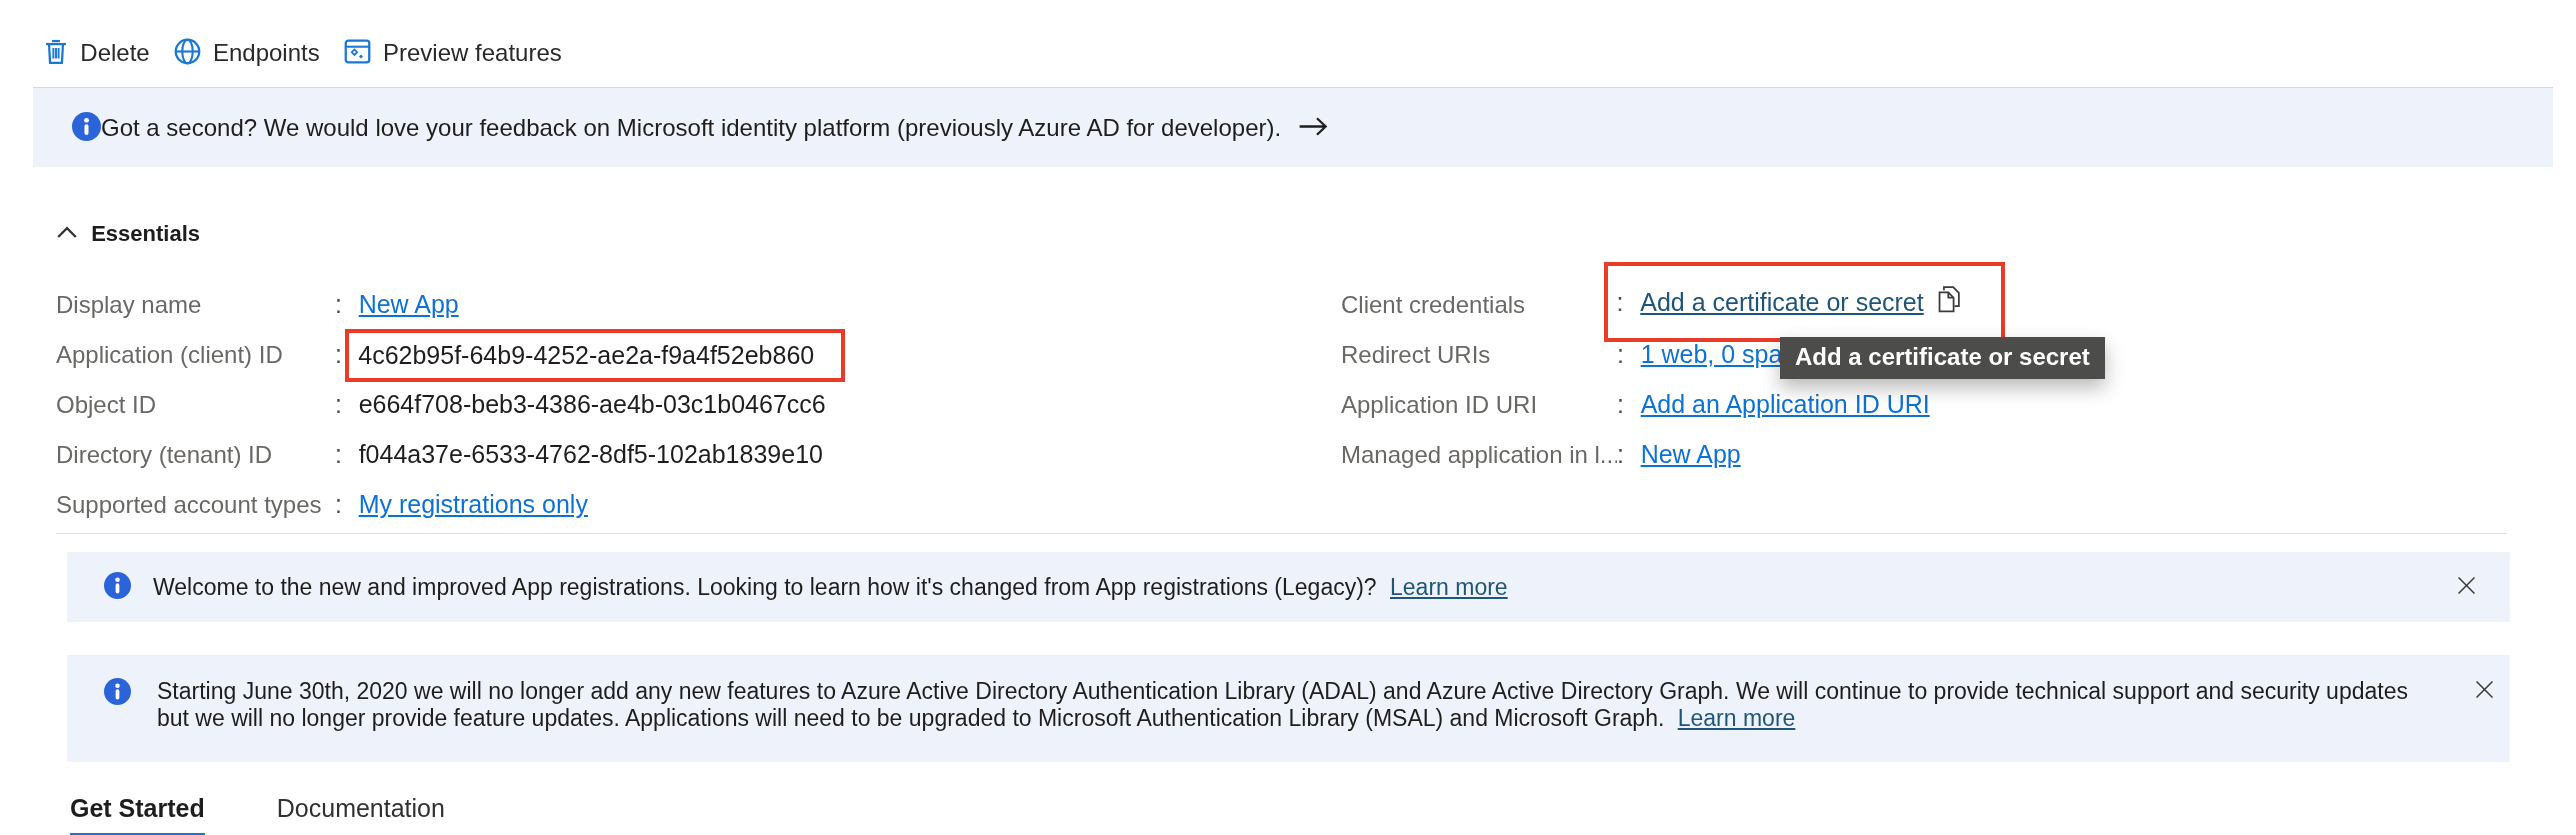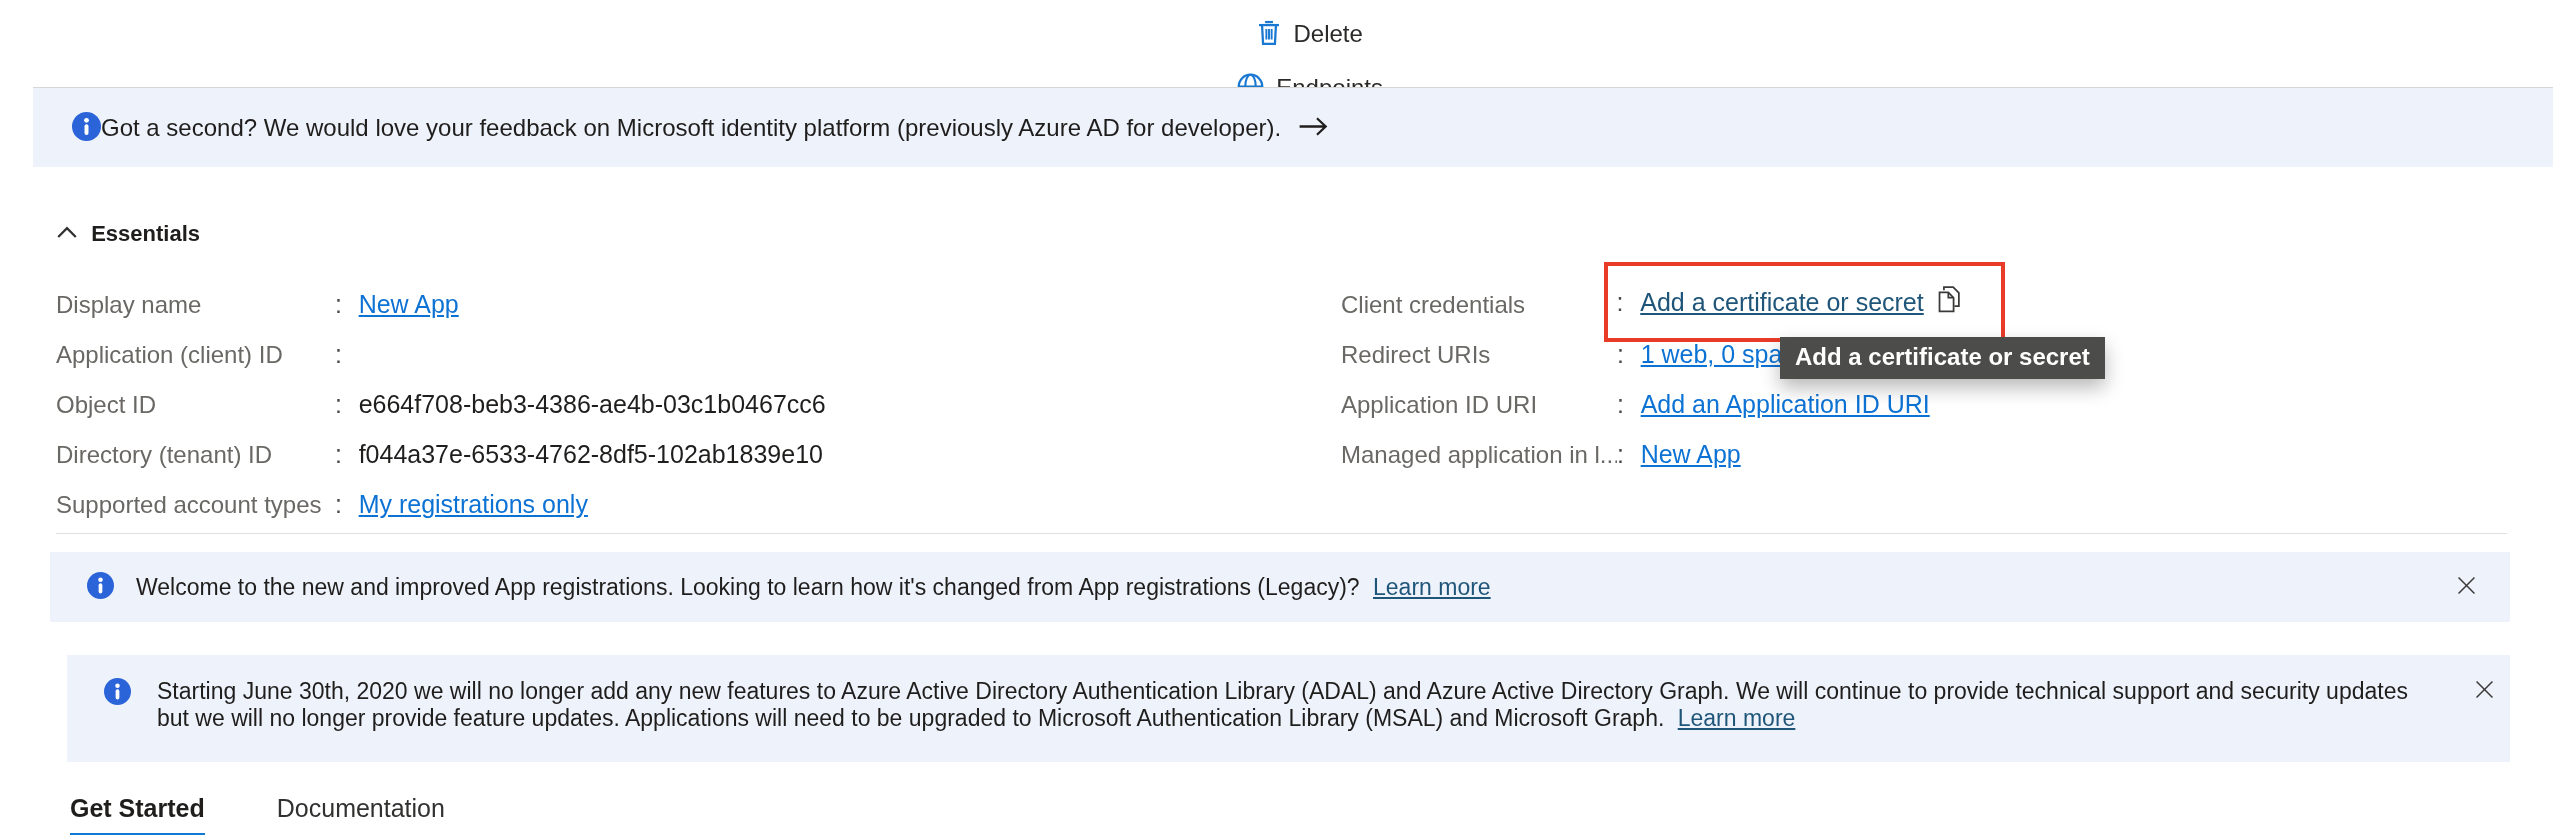--- a/index.html
+++ b/index.html
@@ -1,21 +1,21 @@
 <!DOCTYPE html>
 <html style="font-size:14px"><head>
 <meta charset="utf-8">
 <style>
   * { margin:0; padding:0; box-sizing:border-box; }
   html,body { width:2576px; height:835px; background:#ffffff; overflow:hidden;
               font-family:"Liberation Sans","DejaVu Sans",sans-serif; color:#1f1e1d; position:relative; }
 
   
   .toolbar { position:absolute; top:0; left:0; right:0; height:87px;
-             display:flex; align-items:center; padding:19.4px 0 0 44px; gap:24px;flex-direction:column; }
+             display:flex; align-items:center; padding:19.4px 0 0 44px; gap:24px; }
   .toolbar-item { display:flex; align-items:center; gap:12.3px; cursor:pointer; }
   .toolbar-item span.lbl { font-size:24px; color:#2b2a29; }
   .ticon { flex:none; }
 
   
   .banner-feedback { position:absolute; top:87px; left:33px; right:23px; height:80px;
                      background:#eef2fb; border-top:1.8px solid #d8d6d4;
                      display:flex; align-items:center; padding-left:39px; }
   .banner-feedback .txt { font-size:24px; color:#1f1e1d; }
   .arrow-icon { margin-left:16px; }
@@ -43,21 +43,21 @@
                  padding:18.5px 39px 18.5px 8.8px; margin:-23px -43px -23px -13.2px; }
   .copy-icon { margin-left:12.3px; flex:none; cursor:pointer; }
 
   
   .tooltip { position:absolute; left:1780px; top:337px; z-index:9;
              background:#4c4c4a; color:#ffffff; font-size:24px; font-weight:600;
              padding:6.2px 15px 8px 15px; white-space:nowrap;
              box-shadow:0 8.8px 19.4px rgba(0,0,0,0.28); }
 
   
-  .banner2 { position:absolute; top:552px; left:50px; right:66px; height:70px;
+  .banner2 { position:absolute; top:552px; left:67px; right:66px; height:70px;
              background:#eef2fb; display:flex; align-items:center;
              padding:0 26.4px 0 37px; gap:22px; }
   .banner2 .txt, .banner3 .txt { font-size:23px; color:#1f1e1d; line-height:27px; }
   .banner3 { position:absolute; top:655px; left:67px; right:66px; height:107px;
              background:#eef2fb; display:flex; align-items:flex-start;
              padding:23px 9px 0 37px; gap:26px; }
   .banner3 .txt { max-width:2308px; }
   .close-btn { margin-left:auto; flex:none; cursor:pointer; padding:5.3px; }
   .banner3 .close-btn { margin-top:-5.3px; }
   .banner-link { color:#1f5578; text-decoration:underline; cursor:pointer; margin-left:7px; }
@@ -136,20 +136,23 @@
 
     <div class="col-left">
       <div class="ess-row">
         <span class="ess-label">Display name</span>
         <span class="colon">:</span>
         <a class="link">New App</a>
       </div>
       <div class="ess-row">
         <span class="ess-label">Application (client) ID</span>
         <span class="colon">:</span>
+        <span class="redbox-clientid">
+          <span class="val">4c62b95f-64b9-4252-ae2a-f9a4f52eb860</span>
+        </span>
       </div>
       <div class="ess-row">
         <span class="ess-label">Object ID</span>
         <span class="colon">:</span>
         <span class="val">e664f708-beb3-4386-ae4b-03c1b0467cc6</span>
       </div>
       <div class="ess-row">
         <span class="ess-label">Directory (tenant) ID</span>
         <span class="colon">:</span>
         <span class="val">f044a37e-6533-4762-8df5-102ab1839e10</span>

